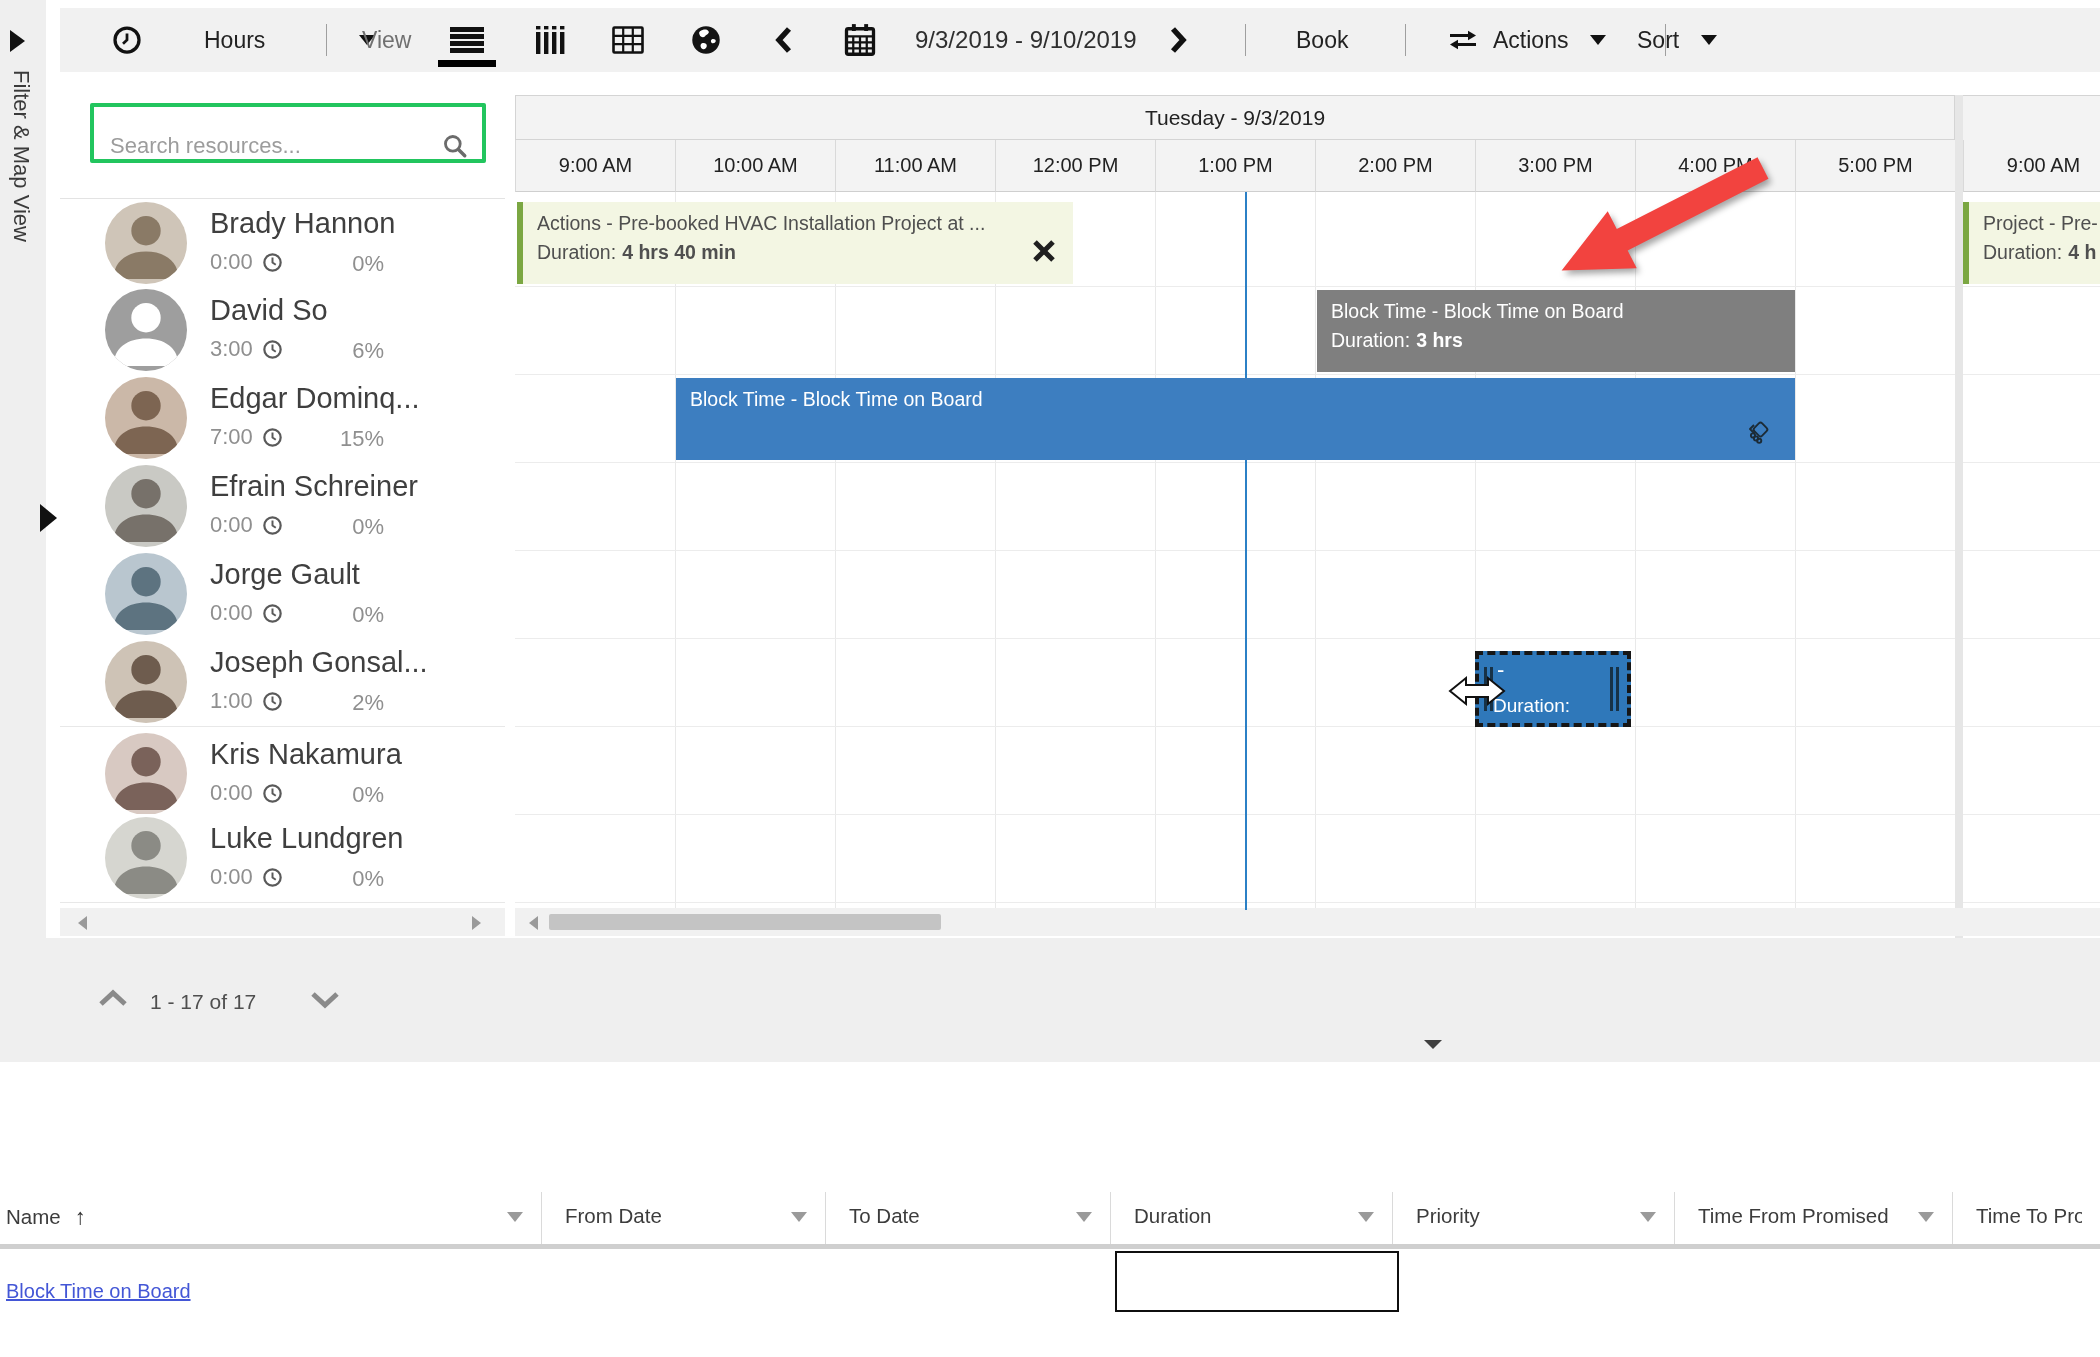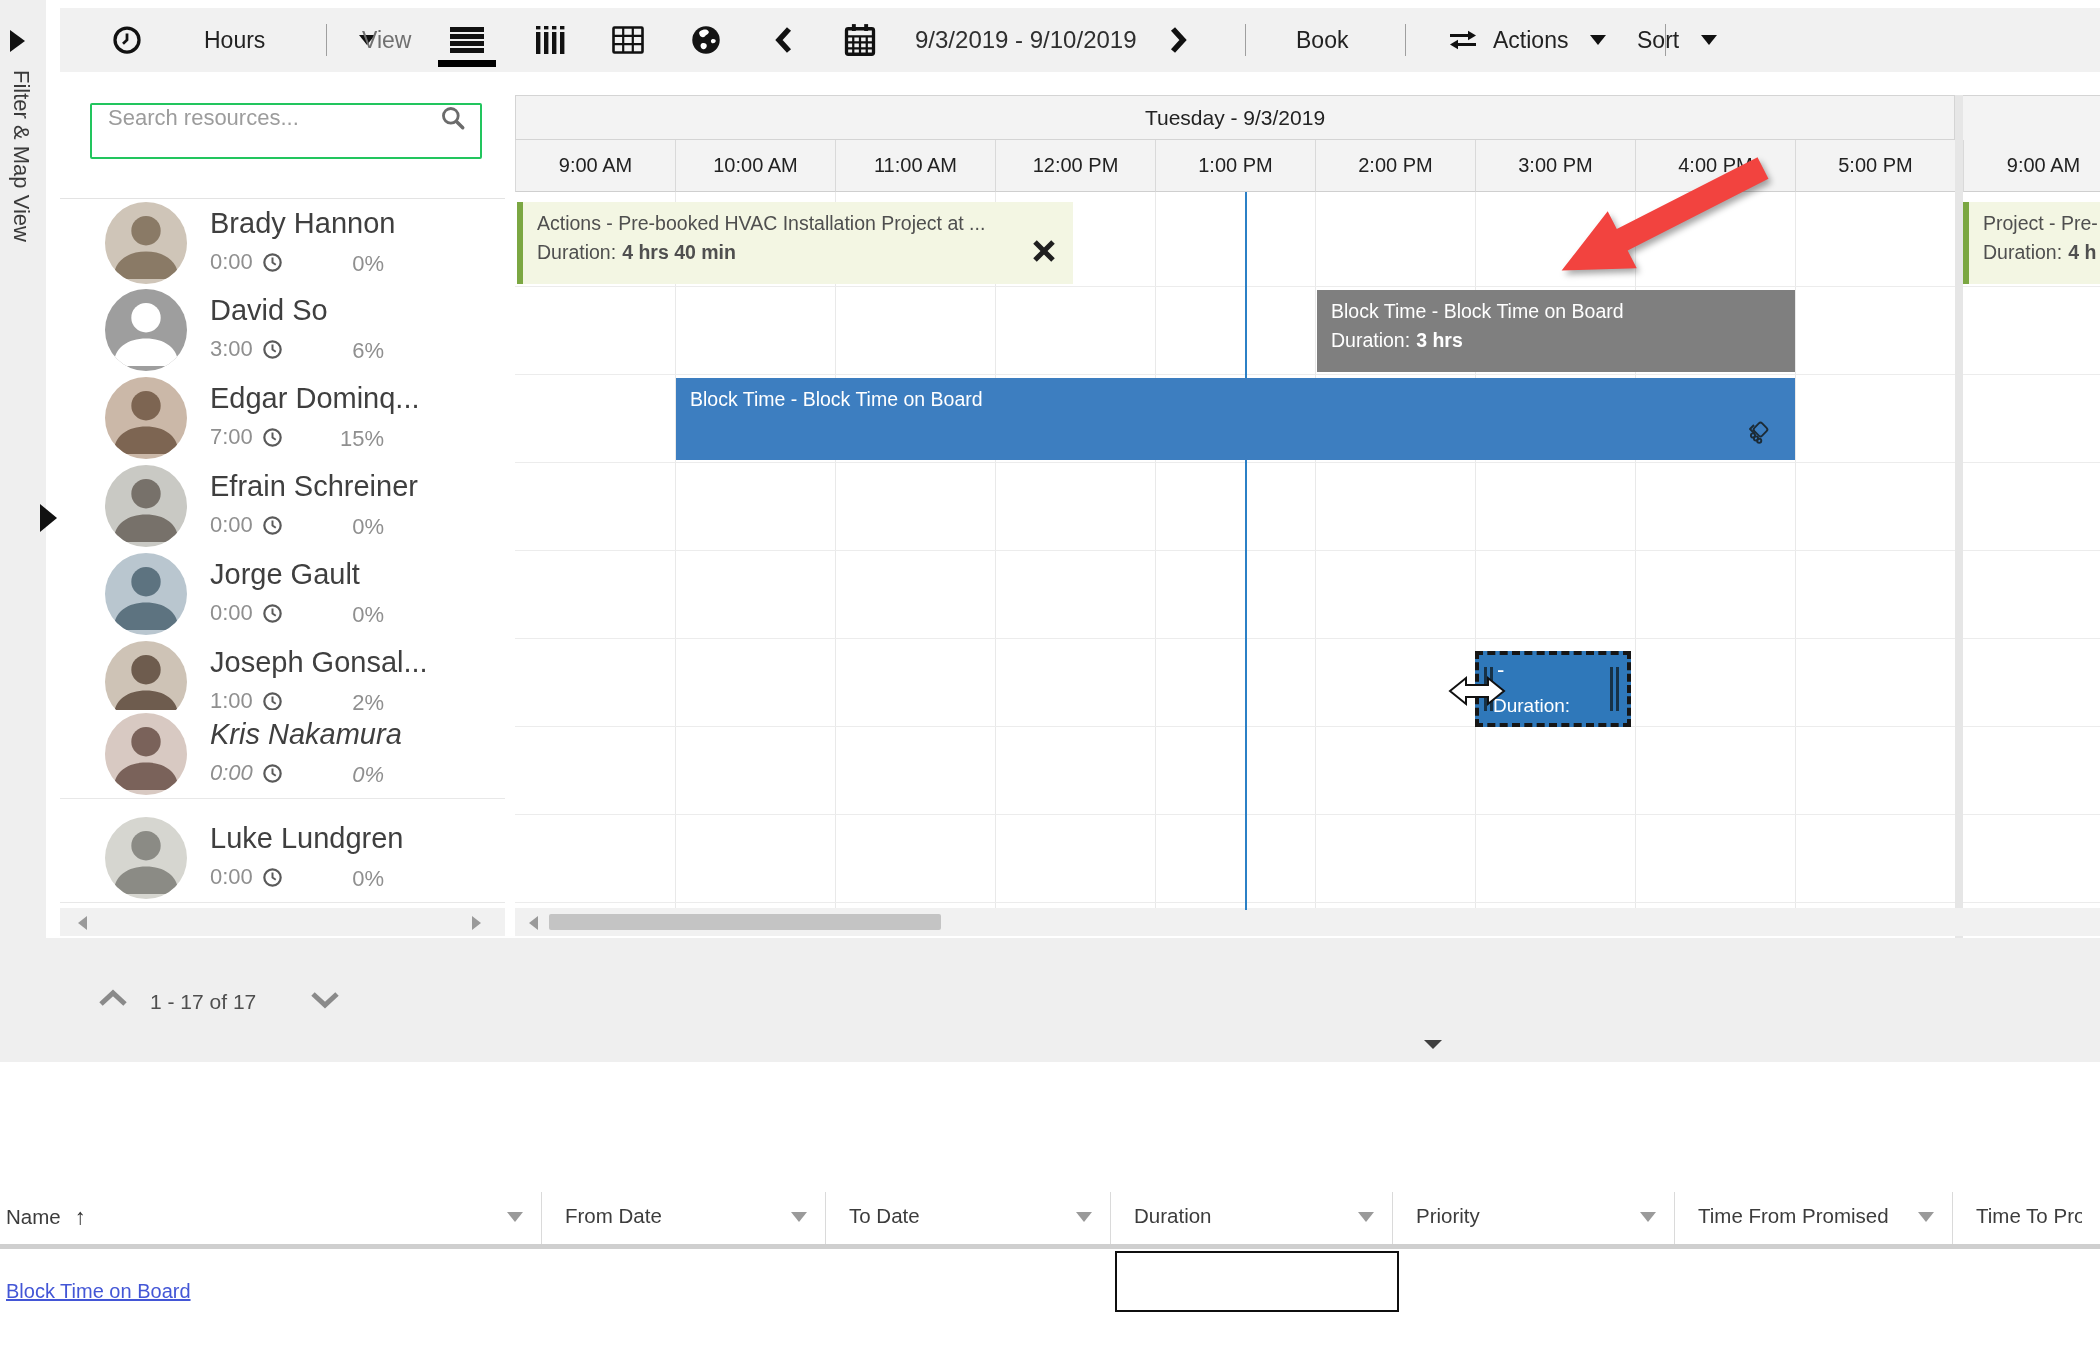--- a/index.html
+++ b/index.html
@@ -15,22 +15,22 @@
   
   .toolbar{position:absolute;left:60px;top:8px;width:2040px;height:64px;background:#f1f1f1;}
   .tb{position:absolute;top:0;height:64px;display:flex;align-items:center;}
   .tb-label{font-size:23px;color:#222;}
   .tb-dim{color:#707070;}
   .caret{width:0;height:0;border-left:8px solid transparent;border-right:8px solid transparent;border-top:10px solid #111;}
   .tb-div{position:absolute;top:16px;width:1px;height:32px;background:#9f9f9f;}
   .icon-underline{position:absolute;left:378px;top:52px;width:58px;height:7px;background:#000;}
   
   .resources{position:absolute;left:60px;top:78px;width:445px;height:860px;background:#fff;}
-  .searchbox{position:absolute;left:30px;top:25px;width:388px;height:52px;border:2px solid #22c55e;
-    border-radius:2px;background:#fff;display:flex;align-items:flex-start;}
+  .searchbox{position:absolute;left:30px;top:25px;width:388px;height:52px;border:4px solid #22c55e;
+    border-radius:2px;background:#fff;display:flex;align-items:flex-end;}
   .searchbox input{border:none;outline:none;flex:1;font-size:22px;color:#444;padding:0 0 0 16px;
     font-family:"Liberation Sans",sans-serif;background:transparent;}
   .searchbox input::placeholder{color:#9c9c9c;}
   .search-ic{margin-right:14px;flex:0 0 auto;}
   .res-row{position:absolute;left:0;width:445px;height:88px;border-bottom:1px solid #e8e8e8;background:#fff;}
   .res-row:first-of-type{border-top:1px solid #e3e3e3;}
   .avatar{position:absolute;left:45px;top:3px;width:82px;height:82px;border-radius:50%;overflow:hidden;}
   .res-name{position:absolute;left:150px;top:8px;font-size:29px;color:#3f3f3f;white-space:nowrap;}
   .res-hours{position:absolute;left:150px;top:50px;font-size:22px;color:#8f8f8f;display:flex;align-items:center;gap:9px;}
   .res-pct{position:absolute;left:240px;top:52px;width:84px;text-align:right;font-size:22px;color:#8f8f8f;}
@@ -302,21 +302,21 @@
     <span class="res-name">Joseph Gonsal...</span>
     <span class="res-hours">
       <span class="hrs-text">1:00</span>
       <svg width="21" height="21" viewBox="0 0 18 18">
         <circle cx="9" cy="9" r="7" fill="none" stroke="#5a5a5a" stroke-width="1.9"></circle>
         <path d="M9 4.8 V9 L11.8 10.9" fill="none" stroke="#5a5a5a" stroke-width="1.7"></path>
       </svg>
     </span>
     <span class="res-pct">2%</span>
   </div>
-        <div class="res-row" style="top: 632px; font-style: italic;">
+        <div class="res-row" style="top: 652px;">
     <span class="avatar">
       <svg width="82" height="82" viewBox="0 0 24 24">
         <rect class="av-bg" x="0" y="0" width="24" height="24" fill="#d8c9c2"></rect>
         <circle class="av-fg" cx="12" cy="8.4" r="4.3" fill="#7a625a"></circle>
         <path class="av-fg" d="M2.5 22.5 c0-5.4 4.3-8 9.5-8 s9.5 2.6 9.5 8 z" fill="#7a625a"></path>
       </svg>
     </span>
     <span class="res-name">Kris Nakamura</span>
     <span class="res-hours">
       <span class="hrs-text">0:00</span>

